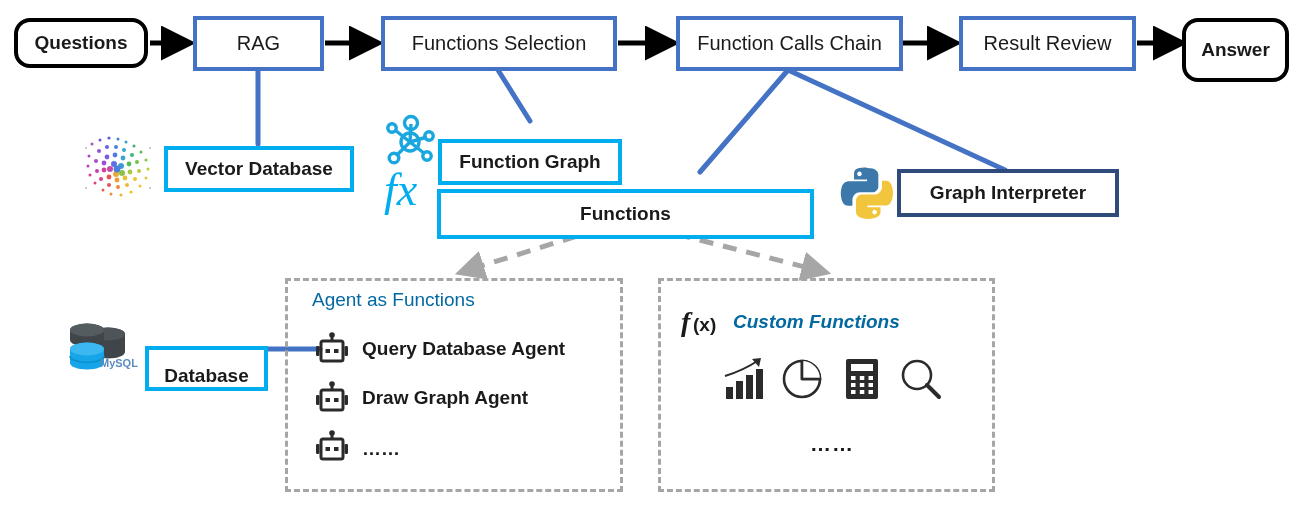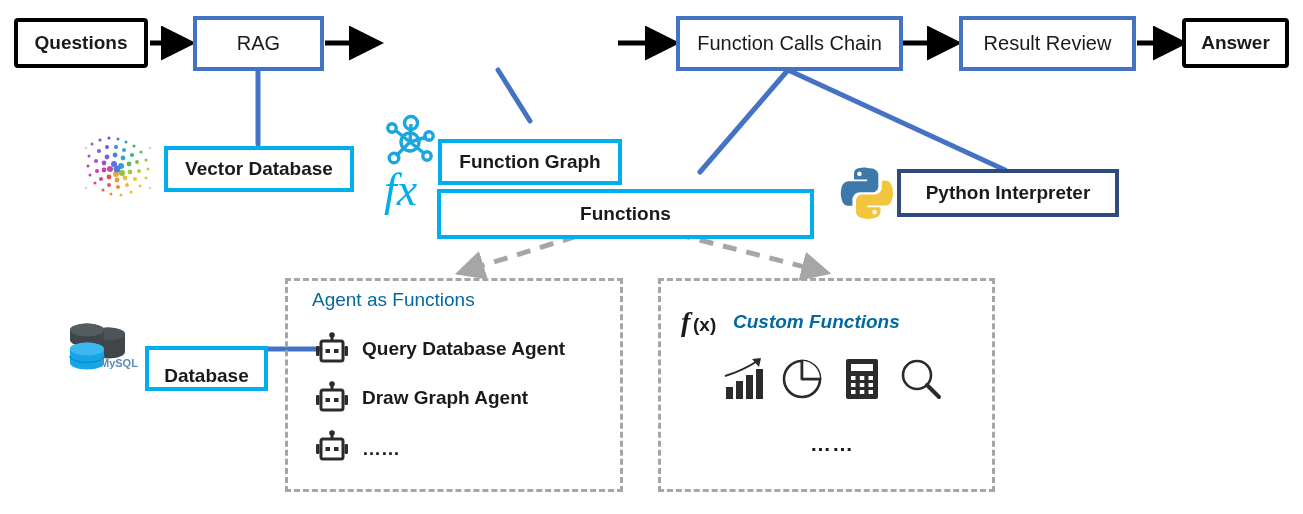--- a/index.html
+++ b/index.html
@@ -30,21 +30,21 @@
     background: #ffffff;
     display: flex;
     align-items: center;
     justify-content: center;
     text-align: center;
     color: #1a1a1a;
     z-index: 3;
   }
   .node-term {
     border: 4px solid #000000;
-    border-radius: 4px;
+    border-radius: 16px;
     font-weight: bold;
     font-size: 19px;
   }
   .node-blue {
     border: 4px solid #4472C4;
     font-weight: normal;
     font-size: 20px;
   }
   .node-cyan {
     border: 4px solid #00AEEF;
@@ -148,47 +148,50 @@
   </svg>
 
   <div class="node node-term" style="left:14px; top:18px; width:134px; height:50px;">
     <span>Questions</span>
   </div>
 
   <div class="node node-blue" style="left:193px; top:16px; width:131px; height:55px;">
     <span>RAG</span>
   </div>
 
+  <div class="node node-blue" style="left:381px; top:16px; width:236px; height:55px;">
+    <span>Functions Selection</span>
+  </div>
 
   <div class="node node-blue" style="left:676px; top:16px; width:227px; height:55px;">
     <span>Function Calls Chain</span>
   </div>
 
   <div class="node node-blue" style="left:959px; top:16px; width:177px; height:55px;">
     <span>Result Review</span>
   </div>
 
-  <div class="node node-term" style="left:1182px; top:18px; width:107px; height:50px;">
+  <div class="node node-term" style="left:1182px; top:18px; width:107px; height:64px;">
     <span>Answer</span>
   </div>
 
   <div class="node node-cyan" style="left:164px; top:128px; width:190px; height:46px;justify-content:center;">
     <span>Vector Database</span>
   </div>
 
   <div class="node node-cyan" style="left:438px; top:121px; width:184px; height:46px;">
     <span>Function Graph</span>
   </div>
 
   <div class="node node-cyan" style="left:437px; top:171px; width:377px; height:50px;">
     <span>Functions</span>
   </div>
 
   <div class="node node-navy" style="left:897px; top:169px; width:222px; height:48px;">
-    <span>Python Interpreter</span>
+    <span>Graph Interpreter</span>
   </div>
 
   <div class="node node-cyan" style="left:145px; top:328px; width:123px; height:45px;align-items:flex-end;">
     <span>Database</span>
   </div>
 
   <div class="icon-abs" style="left:78px; top:128px;">
     <svg width="80" height="75" viewBox="0 0 80 75">
       <g>
         <circle cx="14" cy="16" r="1.5" fill="#9b59d0"></circle>

